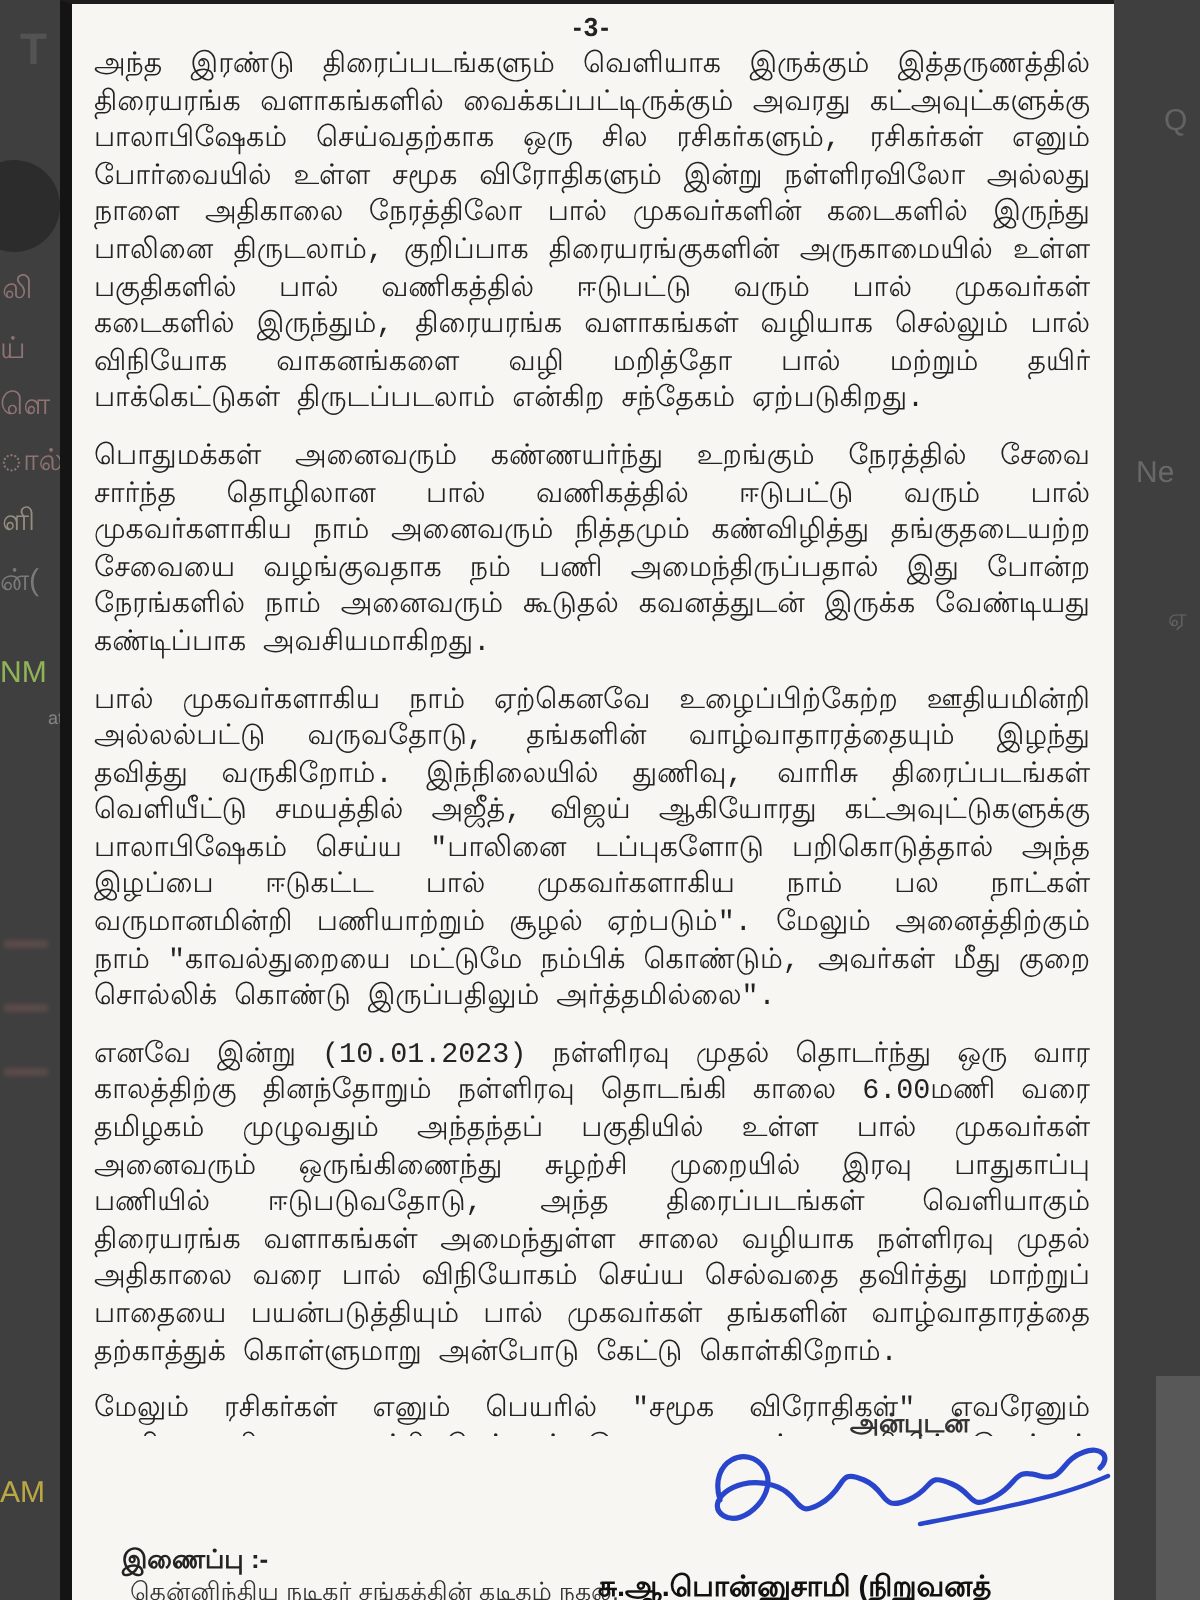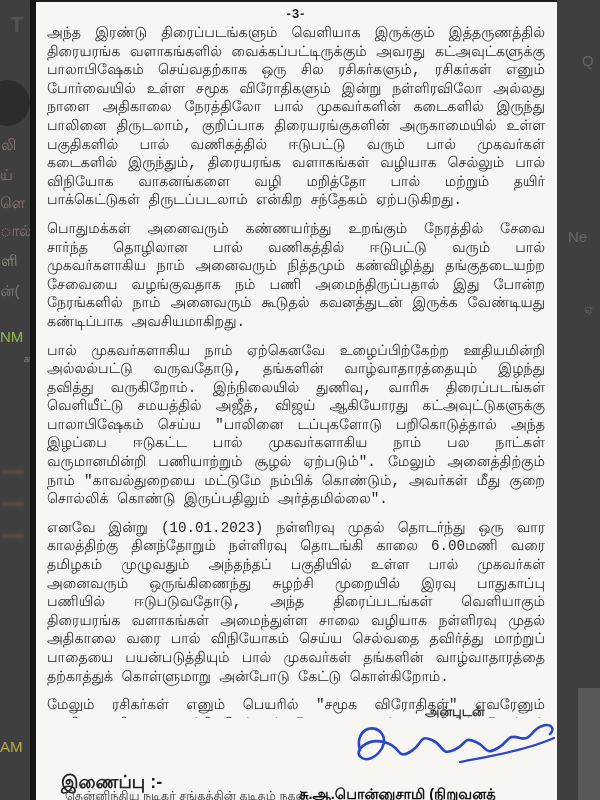--- a/index.html
+++ b/index.html
@@ -35,21 +35,21 @@
   .content p{
     margin:0 0 10px 0;
     font-size:14.2px;line-height:18.6px;
     text-align:justify;color:#232323;
   }
   .footer{position:absolute;left:11px;right:12px;top:700px;height:100px;}
   .slogan{position:absolute;left:4px;top:8px;font-weight:bold;font-size:15.5px;color:#1c1c1c;}
   .closing{position:absolute;left:378px;top:2px;font-size:13px;font-weight:bold;color:#333;}
   .signature-wrap{position:absolute;left:295px;top:12px;width:220px;height:55px;}
   .datetime{position:absolute;left:4px;top:48px;font-size:13.2px;color:#2a2a2a;}
-  .enclosure-label{position:absolute;left:14px;top:70px;font-size:18px;font-weight:bold;color:#222;}
+  .enclosure-label{position:absolute;left:14px;top:70px;font-size:13px;font-weight:bold;color:#222;}
   .enclosure-text{position:absolute;left:18px;top:87px;font-size:12.6px;color:#333;}
   .signatory{position:absolute;left:252px;top:84px;font-size:14.5px;font-weight:bold;color:#111;}
 </style>
 </head>
 <body>
 
 <span class="frag big" style="left:10px;top:12px;">T</span>
 <div class="bg-circle"></div>
 <span class="frag pink" style="left:1px;top:136px;">லி</span>
 <span class="frag pink" style="left:0px;top:166px;">ய்</span>

